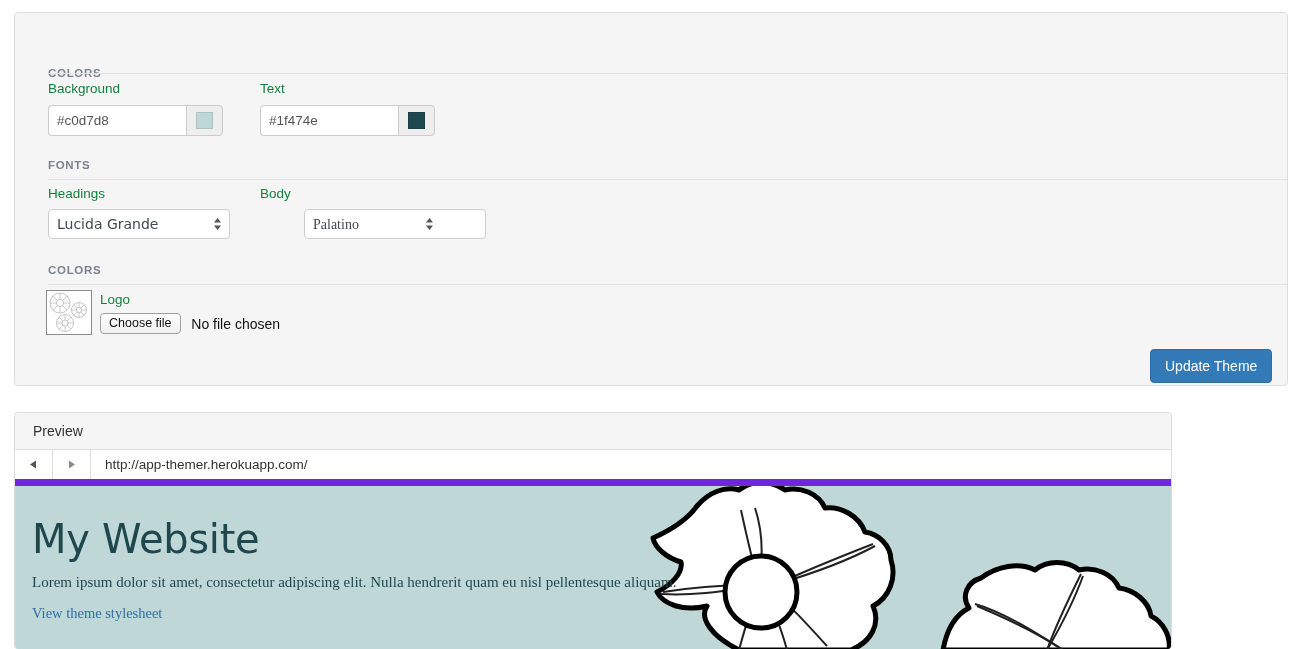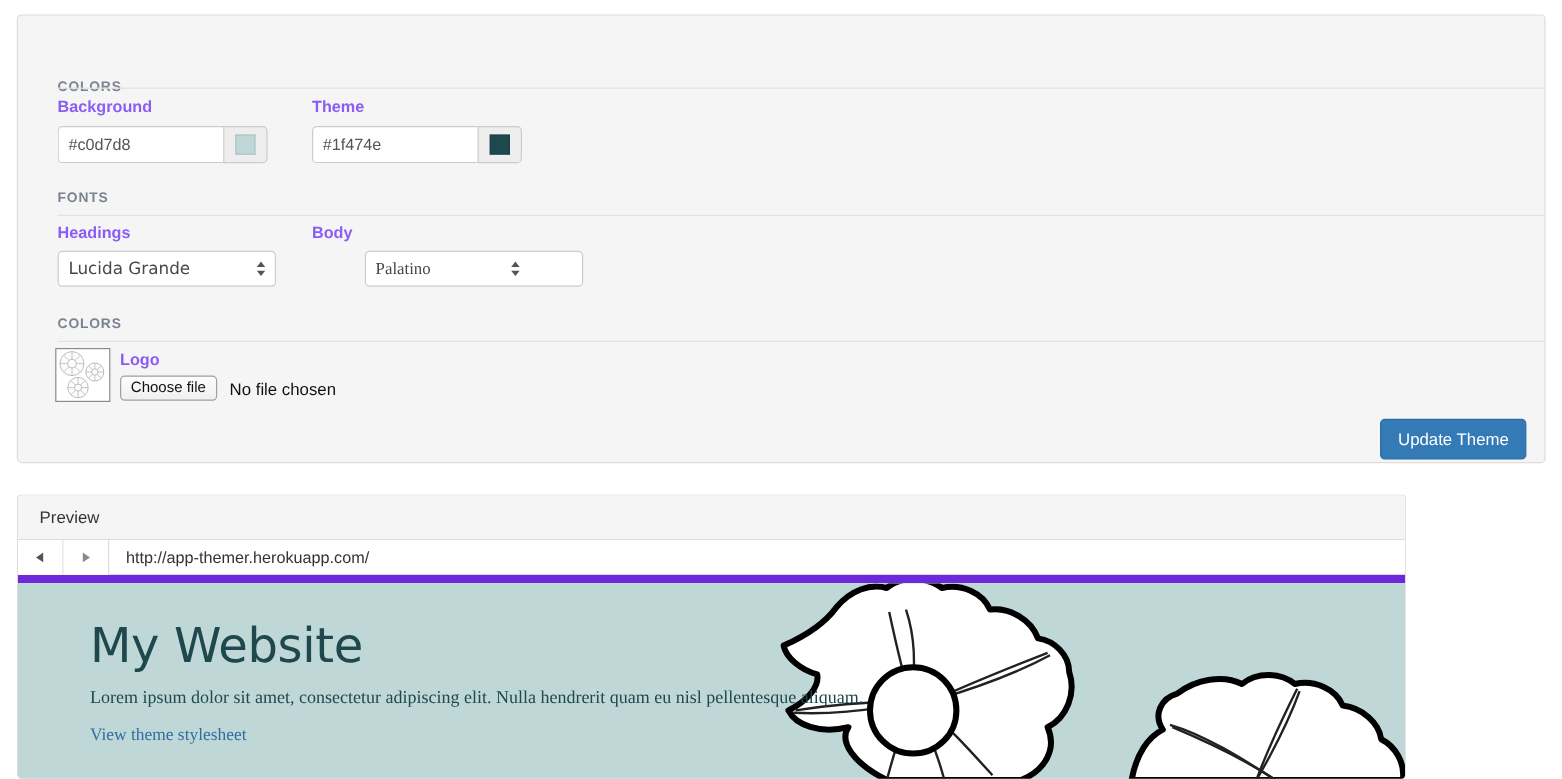--- a/index.html
+++ b/index.html
@@ -37,22 +37,22 @@
     position: absolute;
     height: 1px;
     background: #e2e2e2;
     left: 33px;
     width: 1239px;
   }
 
   .field-label {
     position: absolute;
     font-size: 13.5px;
-    font-weight: bold;
-    color: #8b5cf6;
+    font-weight: normal;
+    color: #15803d;
     text-align: right;
   }
 
   
   .input-group {
     position: absolute;
     display: flex;
     height: 31px;
   }
   .input-group input.text {
@@ -191,21 +191,20 @@
     align-items: center;
     padding-left: 14px;
     font-size: 13.5px;
     color: #333333;
   }
 
   .site-preview {
     position: relative;
     height: 164px;
     overflow: hidden;
-    padding-left: 43px;
   }
   .site-inner {
     position: relative;
     z-index: 2;
     padding: 30px 0 0 17px;
   }
   .site-title {
     margin: 0;
     font-size: 40px;
     font-weight: normal;
@@ -241,21 +240,21 @@
   <div class="section-rule" style="top:60px;"></div>
 
   <div class="field-label" style="left:33px; top:68px;">Background</div>
   <div class="input-group" style="left:33px; top:92px;">
     <input class="text" type="text" value="#c0d7d8" style="">
     <div class="swatch-addon">
       <div class="swatch-box" id="sw-bg" style="background: rgb(192, 215, 216);"></div>
     </div>
   </div>
 
-  <div class="field-label" style="left:245px; top:68px;">Theme</div>
+  <div class="field-label" style="left:245px; top:68px;">Text</div>
   <div class="input-group" style="left:245px; top:92px;">
     <input class="text" type="text" value="#1f474e" style="">
     <div class="swatch-addon">
       <div class="swatch-box" id="sw-tx" style="background: rgb(31, 71, 78);"></div>
     </div>
   </div>
 
   <div class="section-label" style="left:33px; top:146px;">FONTS</div>
   <div class="section-rule" style="top:166px;"></div>
 

